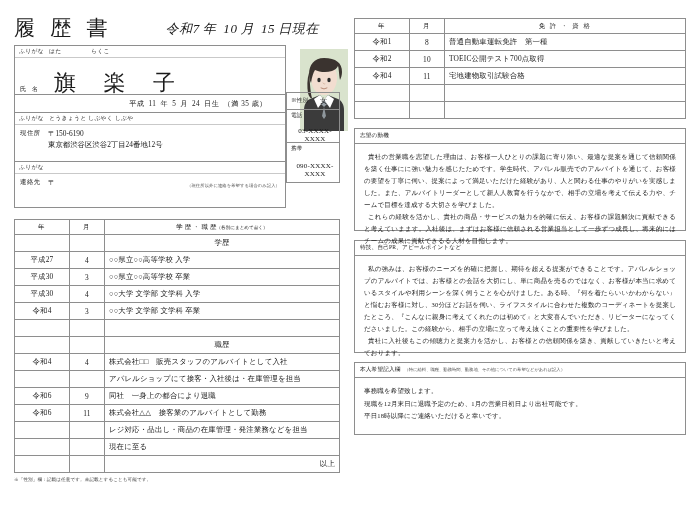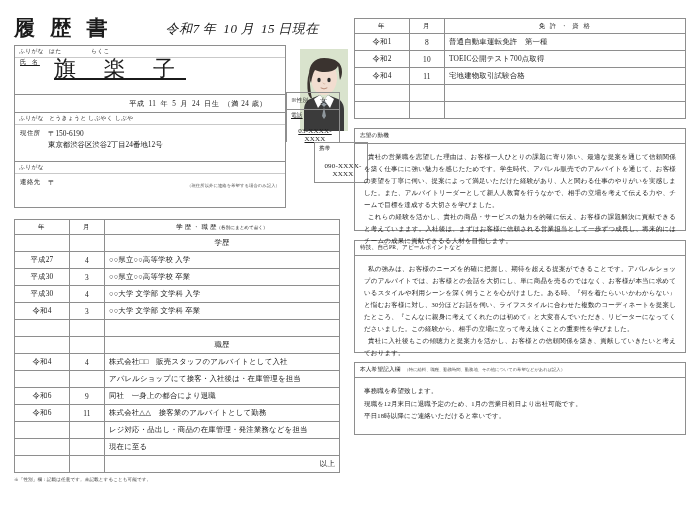--- a/index.html
+++ b/index.html
@@ -38,21 +38,21 @@
   
   .head-row {
     display: flex;
     align-items: flex-end;
     height: 30px;
     position: relative;
   }
   .doc-title {
     font-size: 21px;
     letter-spacing: 5px;
-    font-weight: bold;
+    font-weight: normal;
     line-height: 1;
     padding-bottom: 1px;
   }
   .asof {
     position: absolute;
     left: 150px;
     bottom: 2px;
     font-size: 13px;
     letter-spacing: .6px;
     white-space: nowrap;
@@ -82,23 +82,22 @@
     border-bottom: 1px solid #c9c9c9;
     padding-left: 4px;
     color: #2a2a2a;
     letter-spacing: .3px;
   }
   .furi-label { width: 30px; }
   .furi-sei { width: 42px; }
   .row-name {
     height: 36px;
     display: flex;
-    align-items: flex-start;
+    align-items: flex-end;
     padding-left: 5px;
-    text-decoration: underline;
   }
   .name-label {
     font-size: 6.2px;
     letter-spacing: 2px;
     width: 26px;
   }
   .name-value {
     font-size: 22px;
     letter-spacing: 11px;
     padding-left: 8px;
@@ -153,36 +152,36 @@
     height: 82px;
   }
   .sidecell {
     border: 1px solid #8e8e8e;
     border-bottom: none;
     box-sizing: border-box;
     width: 54px;
     position: relative;
     padding-left: 4px;
   }
-  .sidecell.last { border-bottom: 1px solid #8e8e8e; margin-left: 28px; }
+  .sidecell.last { border-bottom: 1px solid #8e8e8e; }
   .sidecell .lbl {
     font-size: 5.6px;
     padding-top: 2px;
     letter-spacing: .2px;
   }
   .sidecell .val {
     font-size: 7px;
     text-align: center;
     letter-spacing: .2px;
   }
   .cell-gender { height: 17px; }
   .cell-gender .inner { display:flex; align-items:center; height:100%; }
   .cell-gender .lbl { padding-top:0; }
   .cell-gender .val { flex:1; }
-  .cell-tel { height: 33px; text-decoration: underline; }
+  .cell-tel { height: 33px; }
   .cell-tel .val { padding-top: 7px; }
   .cell-mobile { height: 41px; }
   .cell-mobile .val { padding-top: 9px; }
 
   
   table.grid {
     border-collapse: collapse;
     width: 100%;
     table-layout: fixed;
   }
@@ -295,21 +294,21 @@
 
       <div class="pbox">
         <div class="row-birth">
           <span>平成</span>
           <span>11</span>
           <span>年</span>
           <span>5</span>
           <span>月</span>
           <span>24</span>
           <span>日生</span>
-          <span>（満 24 歳）</span>
+          <span>（満 35 歳）</span>
         </div>
       </div>
 
       <div class="pbox">
         <div class="row-furi">
           <span class="furi-label">ふりがな</span>
           <span>とうきょうと しぶやく しぶや</span>
         </div>
         <div class="row-addr">
           <span class="addr-label">現住所</span>

